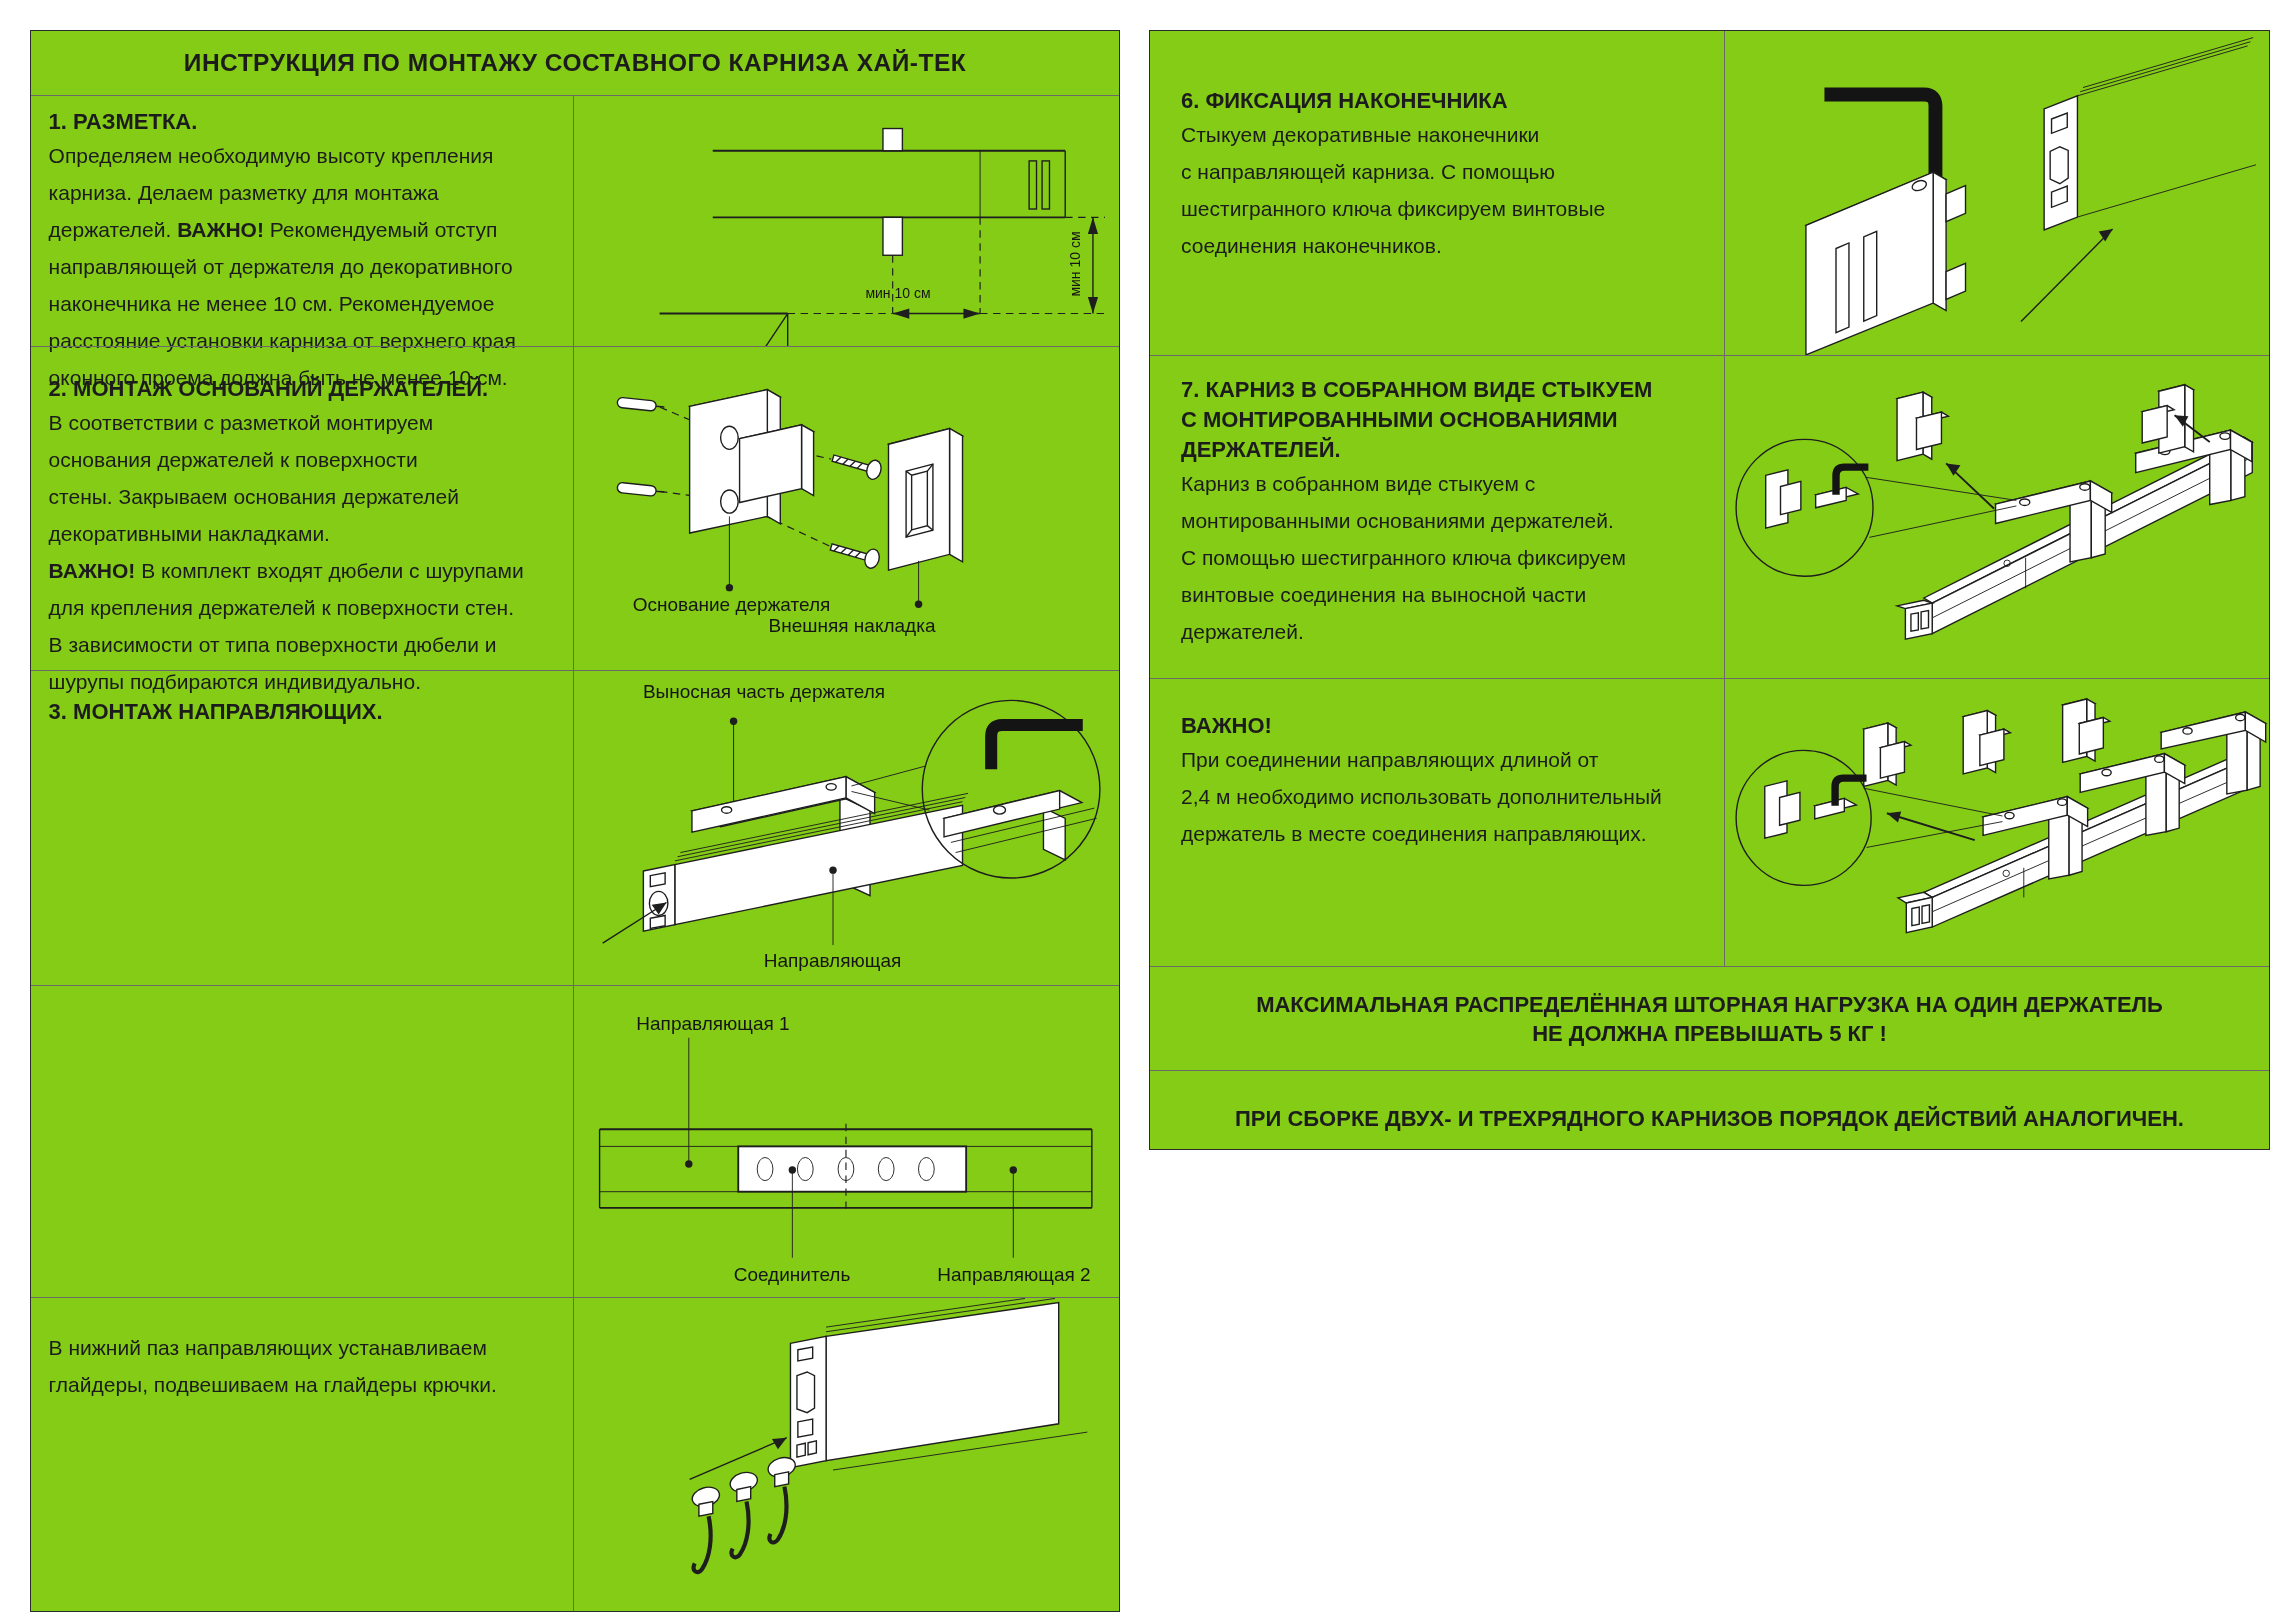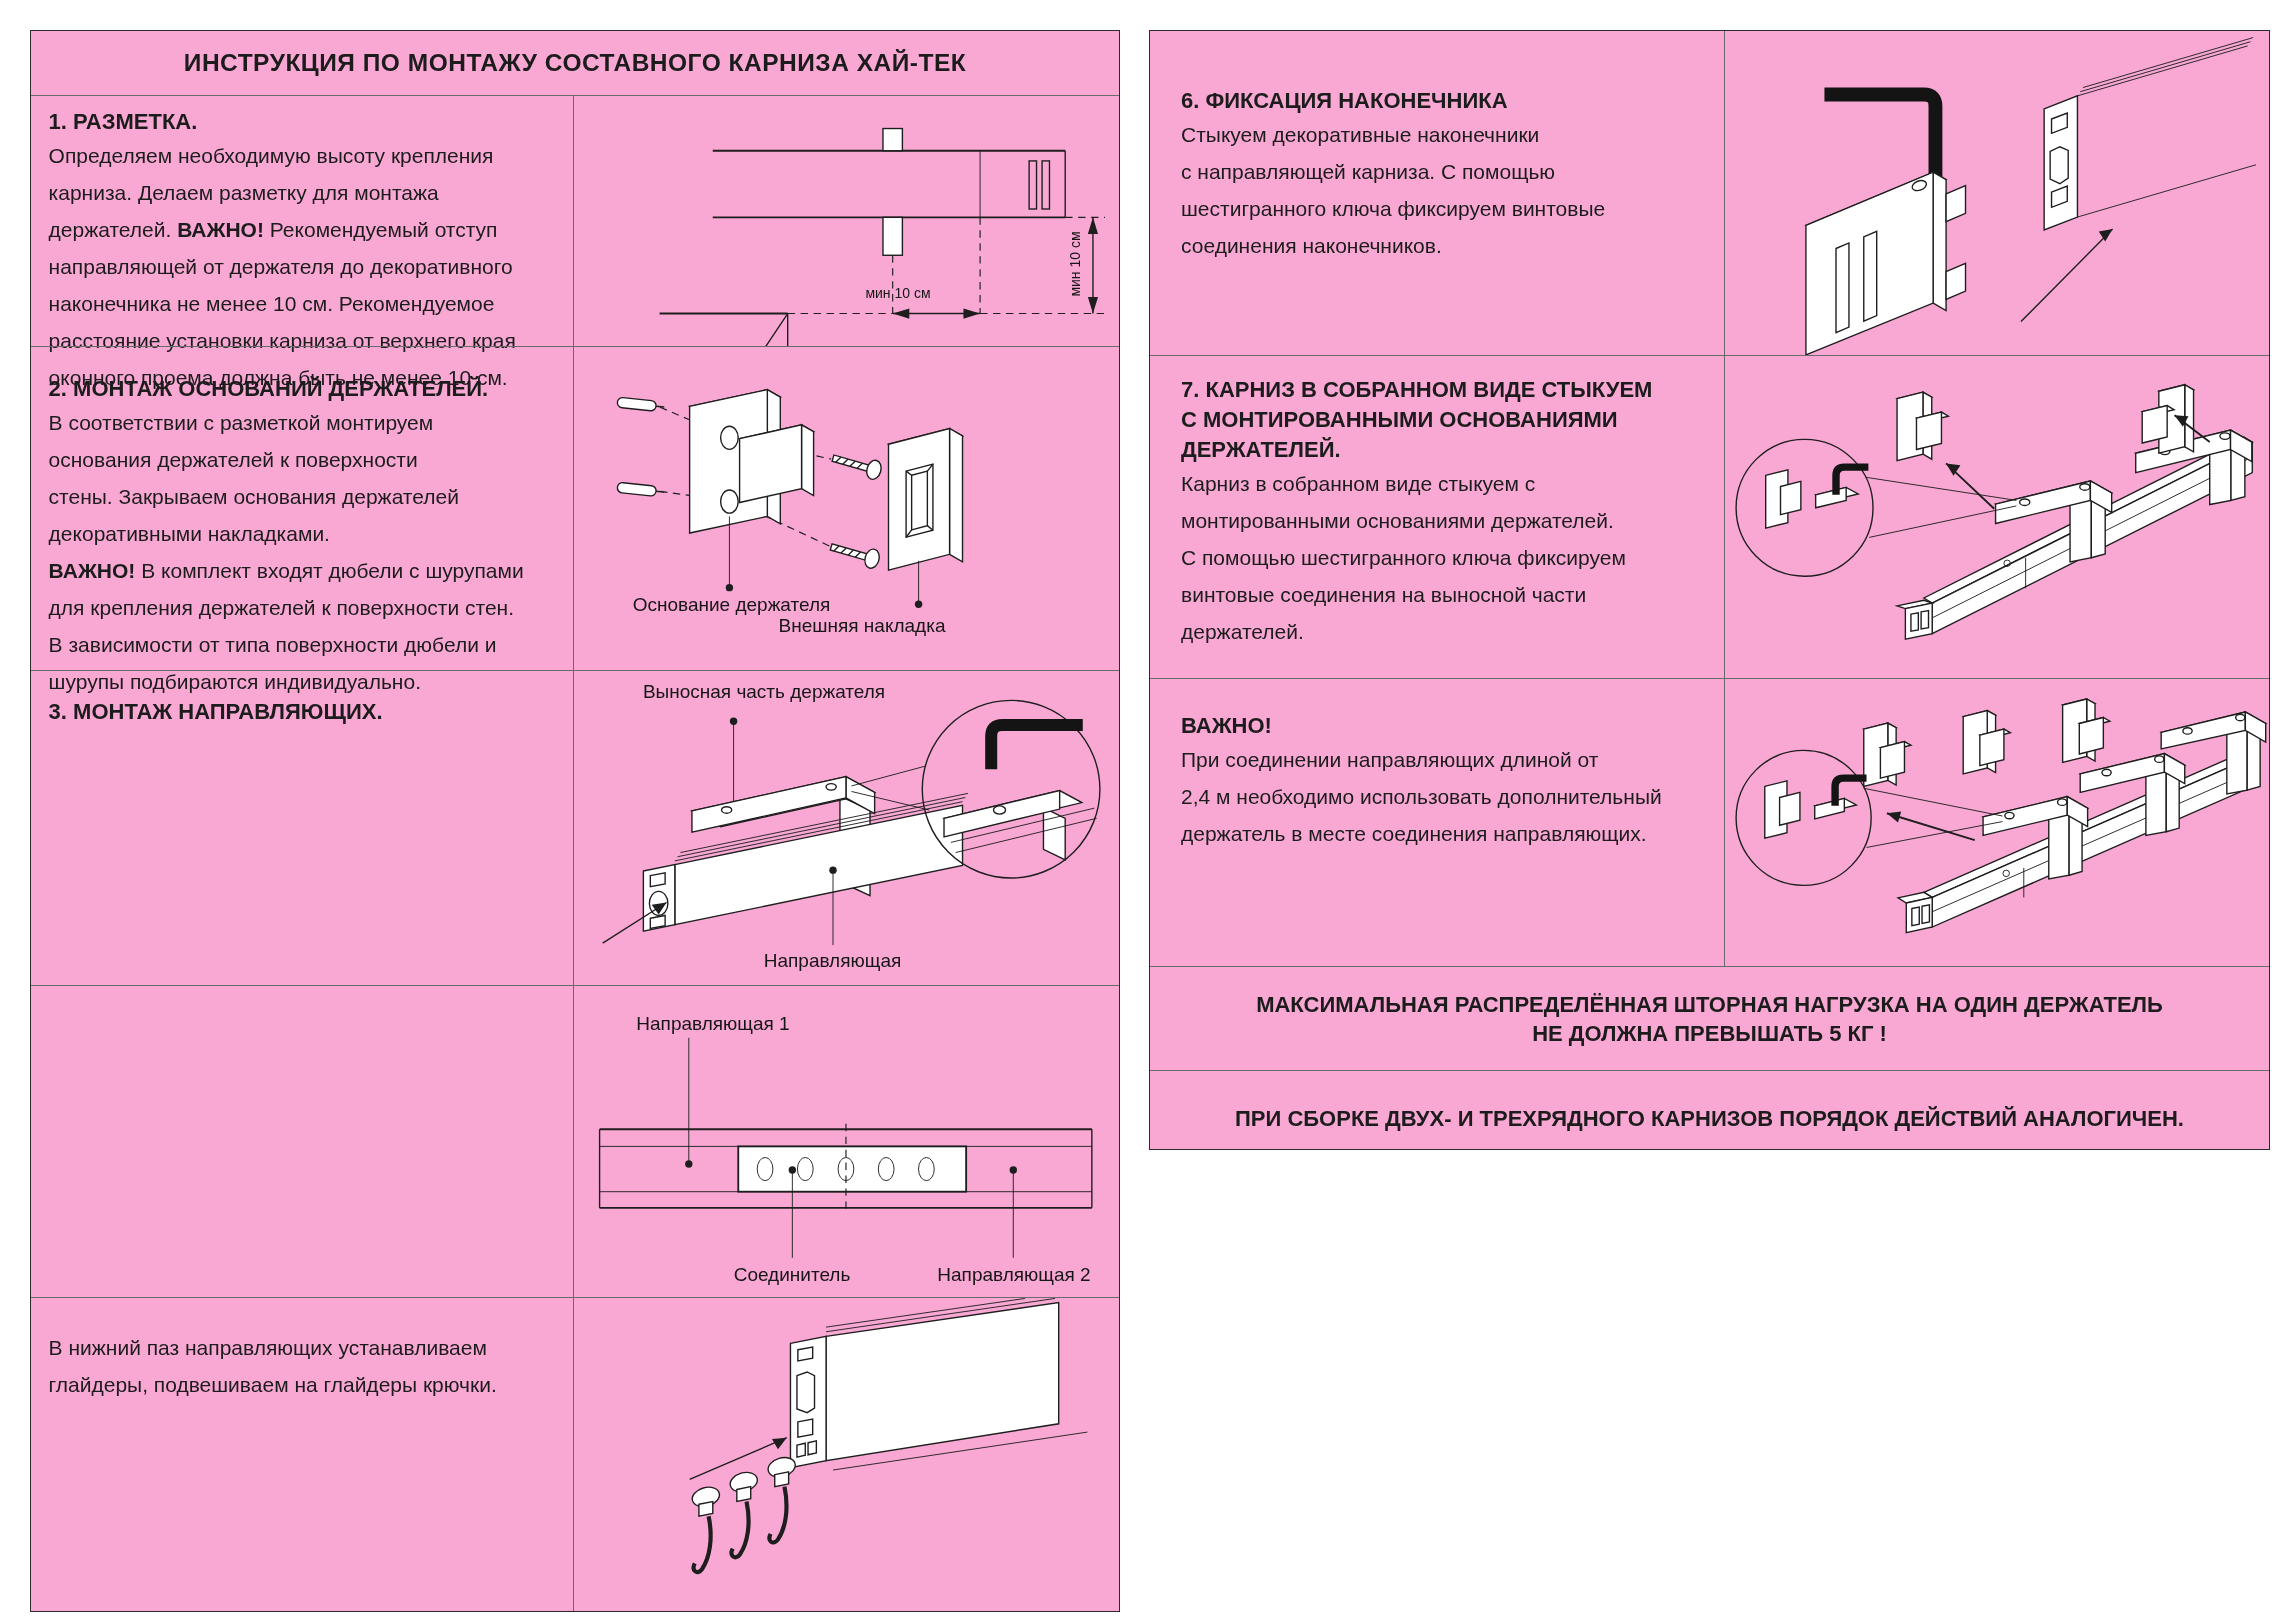--- a/index.html
+++ b/index.html
@@ -1,17 +1,17 @@
 <!DOCTYPE html>
 <html style="font-size:7.4px"><head>
 <meta charset="utf-8">
 <style>
   html,body{margin:0;padding:0;}
   body{width:2295px;height:1623px;background:#ffffff;font-family:"Liberation Sans",sans-serif;color:#1c1c1c;position:relative;overflow:hidden;}
-  .panel{position:absolute;background:#f9a8d4;border:1.4px solid #2b2b2b;display:grid;box-sizing:border-box;}
+  .panel{position:absolute;background:#84cc16;border:1.4px solid #2b2b2b;display:grid;box-sizing:border-box;}
   .panel-left{left:30px;top:30px;width:1090px;height:1582px;grid-template-rows:64px 251px 324px 315px 312px 314px;}
   .panel-right{left:1149px;top:30px;width:1121px;height:1120px;grid-template-rows:324px 323px 288px 104px 494px;}
   .row{position:relative;display:grid;box-sizing:border-box;}
   .row + .row{border-top:0.9px solid #6a6a6a;}
   .cols-l{grid-template-columns:543px 1fr;}
   .cols-r{grid-template-columns:575px 1fr;}
   .titlebar{display:flex;align-items:center;justify-content:center;}
   .title{font-size:24.5px;font-weight:700;letter-spacing:0.5px;text-align:center;}
   .cell{position:relative;box-sizing:border-box;}
   .txt{border-right:0.9px solid #6a6a6a;padding-right:14px;}
@@ -143,21 +143,21 @@
         <line x1="718" y1="268" x2="730" y2="277"></line>
           <line x1="776" y1="253" x2="764" y2="268"></line>
         <line x1="776" y1="396" x2="764" y2="386"></line>
           <line x1="718" y1="411" x2="730" y2="395"></line>
         <line class="thin" x1="336" y1="366" x2="336" y2="520"></line>
           <circle class="blk" cx="336" cy="520" r="8"></circle>
         <line class="thin" x1="745" y1="462" x2="745" y2="556"></line>
           <circle class="blk" cx="745" cy="556" r="8"></circle>
       </svg>
       <div class="lbl" style="left:18.5px;top:246px;width:278px;">Основание держателя</div>
-      <div class="lbl" style="left:149px;top:267px;width:278px;">Внешняя накладка</div>
+      <div class="lbl" style="left:139px;top:267px;width:278px;">Внешняя накладка</div>
     </div>
   </div>
 
   <div class="row cols-l">
     <div class="cell txt pl" style="padding-top:26px;">
       <h3>3. МОНТАЖ НАПРАВЛЯЮЩИХ.</h3>
     </div>
     <div class="cell fig">
       <svg viewBox="0 0 1174 680" width="543" height="315">
         <circle class="blk" cx="345" cy="108" r="8"></circle>

